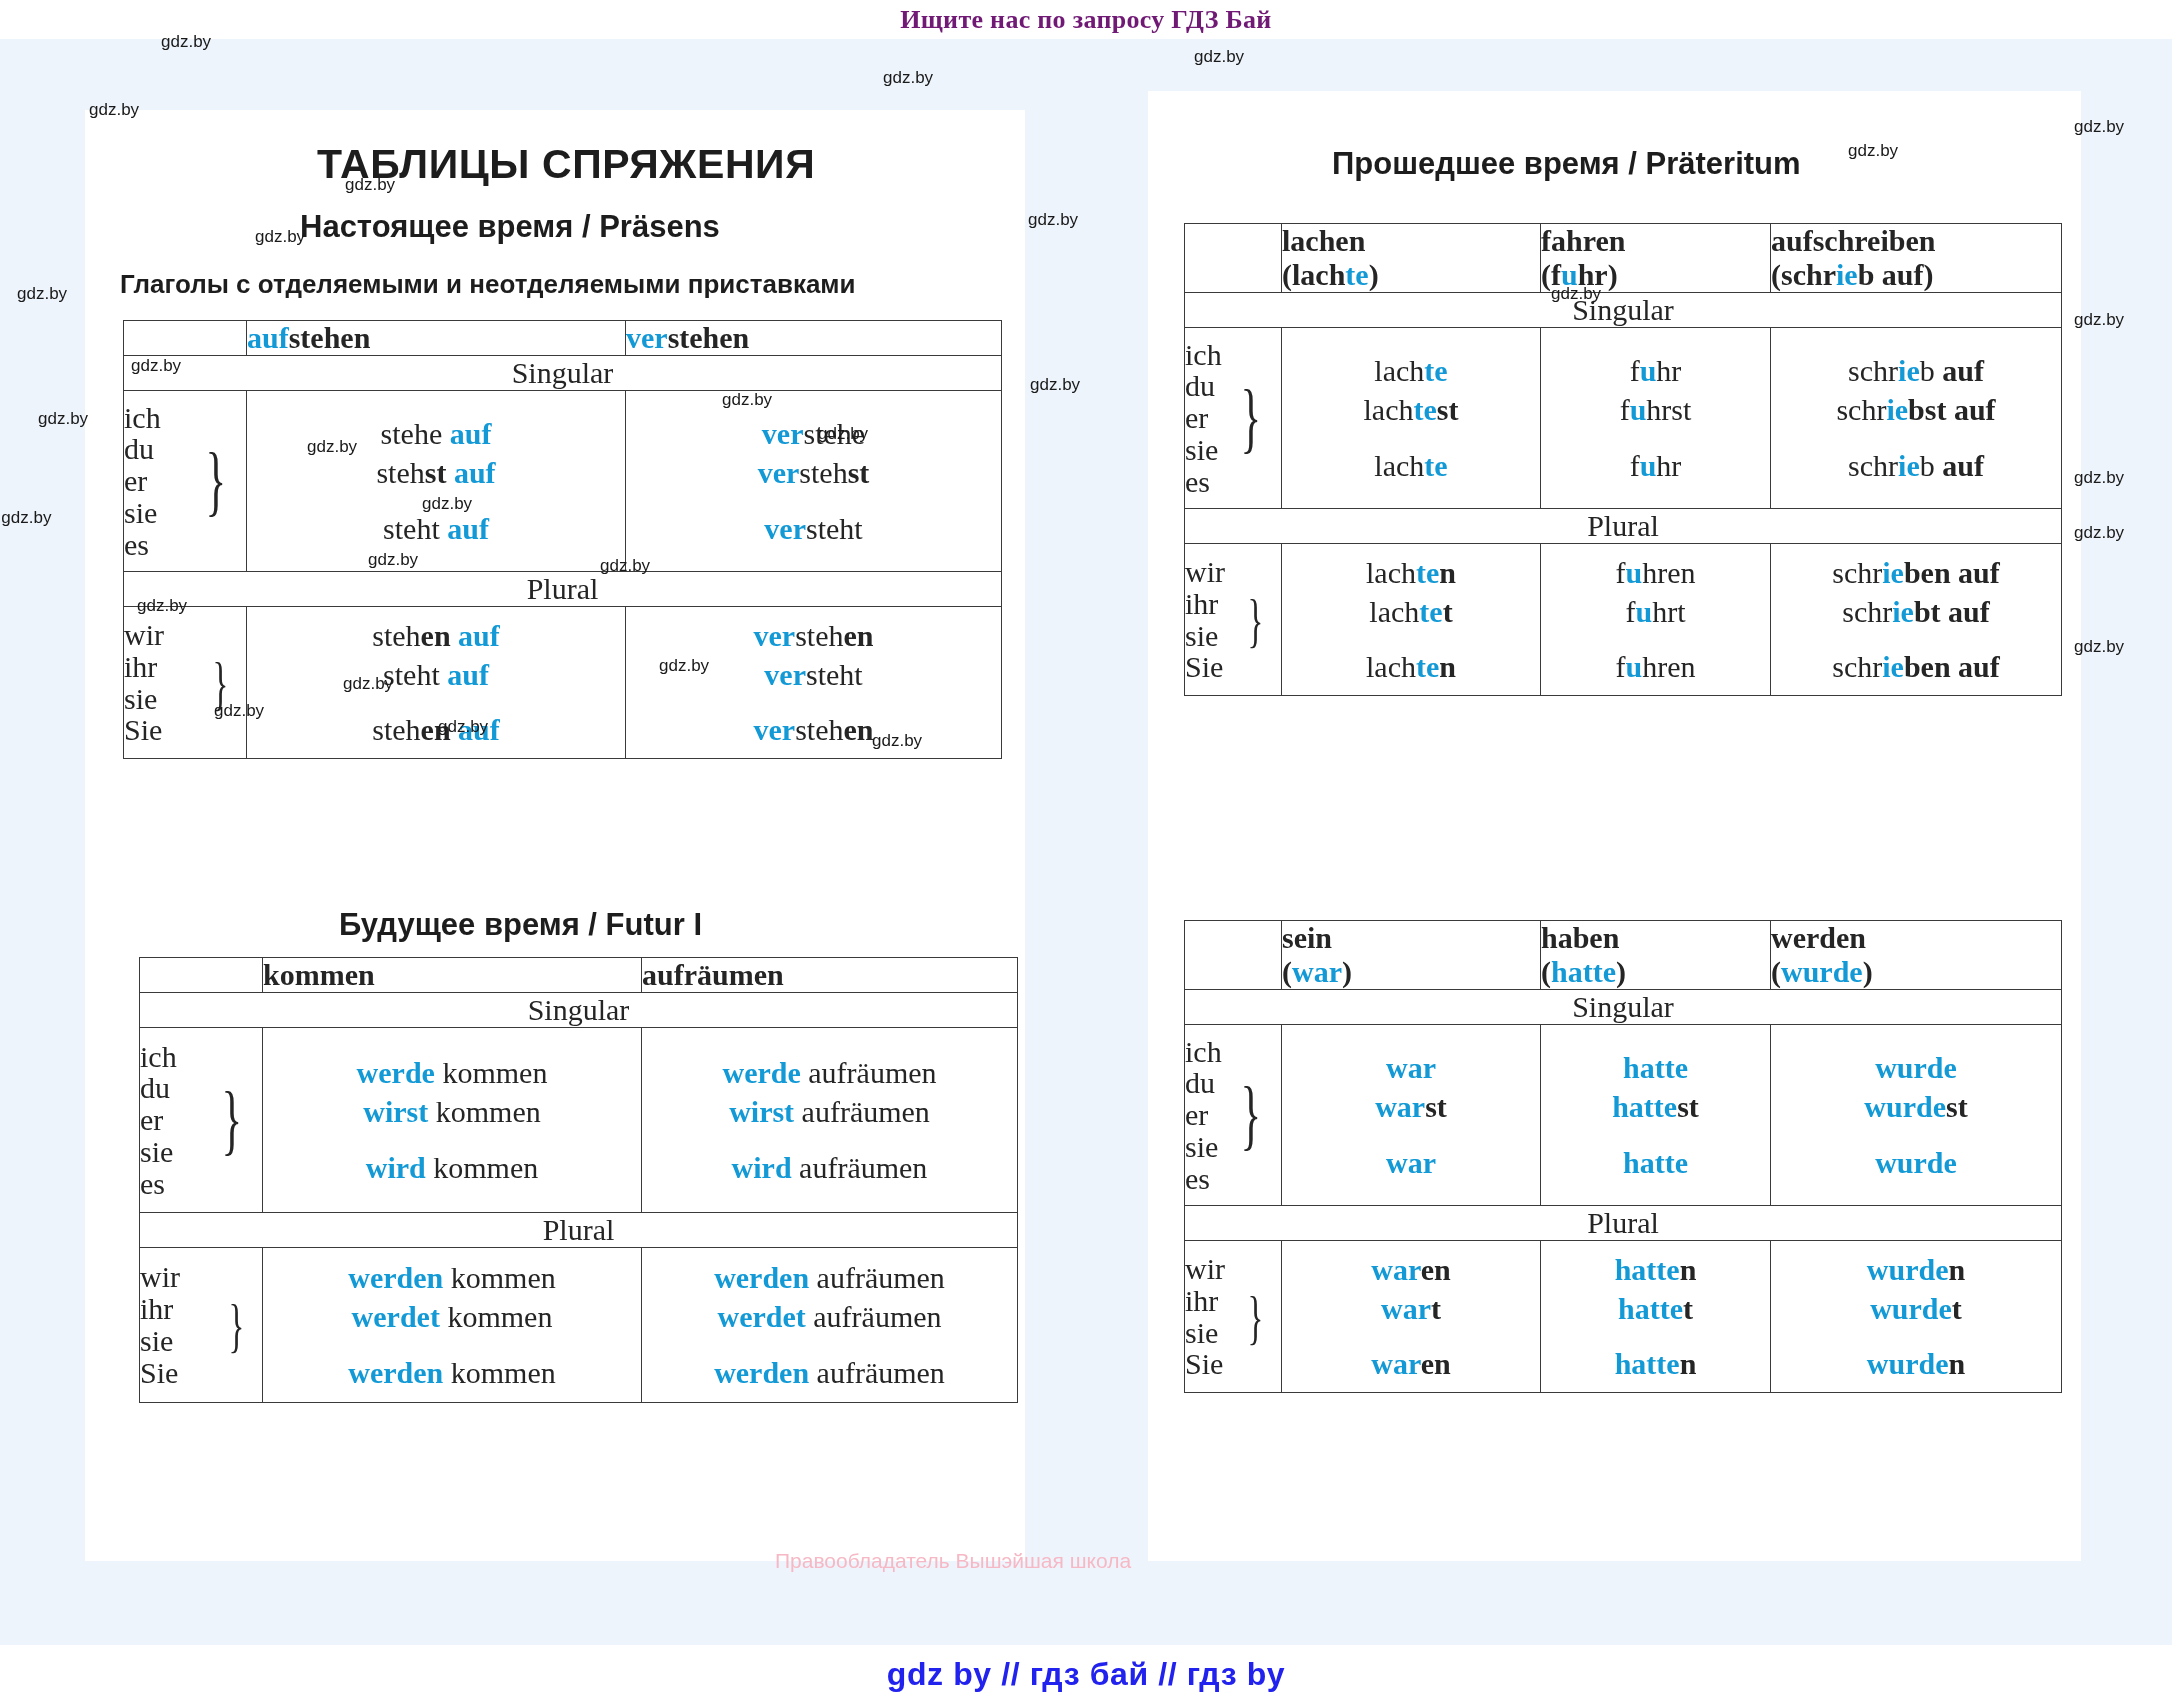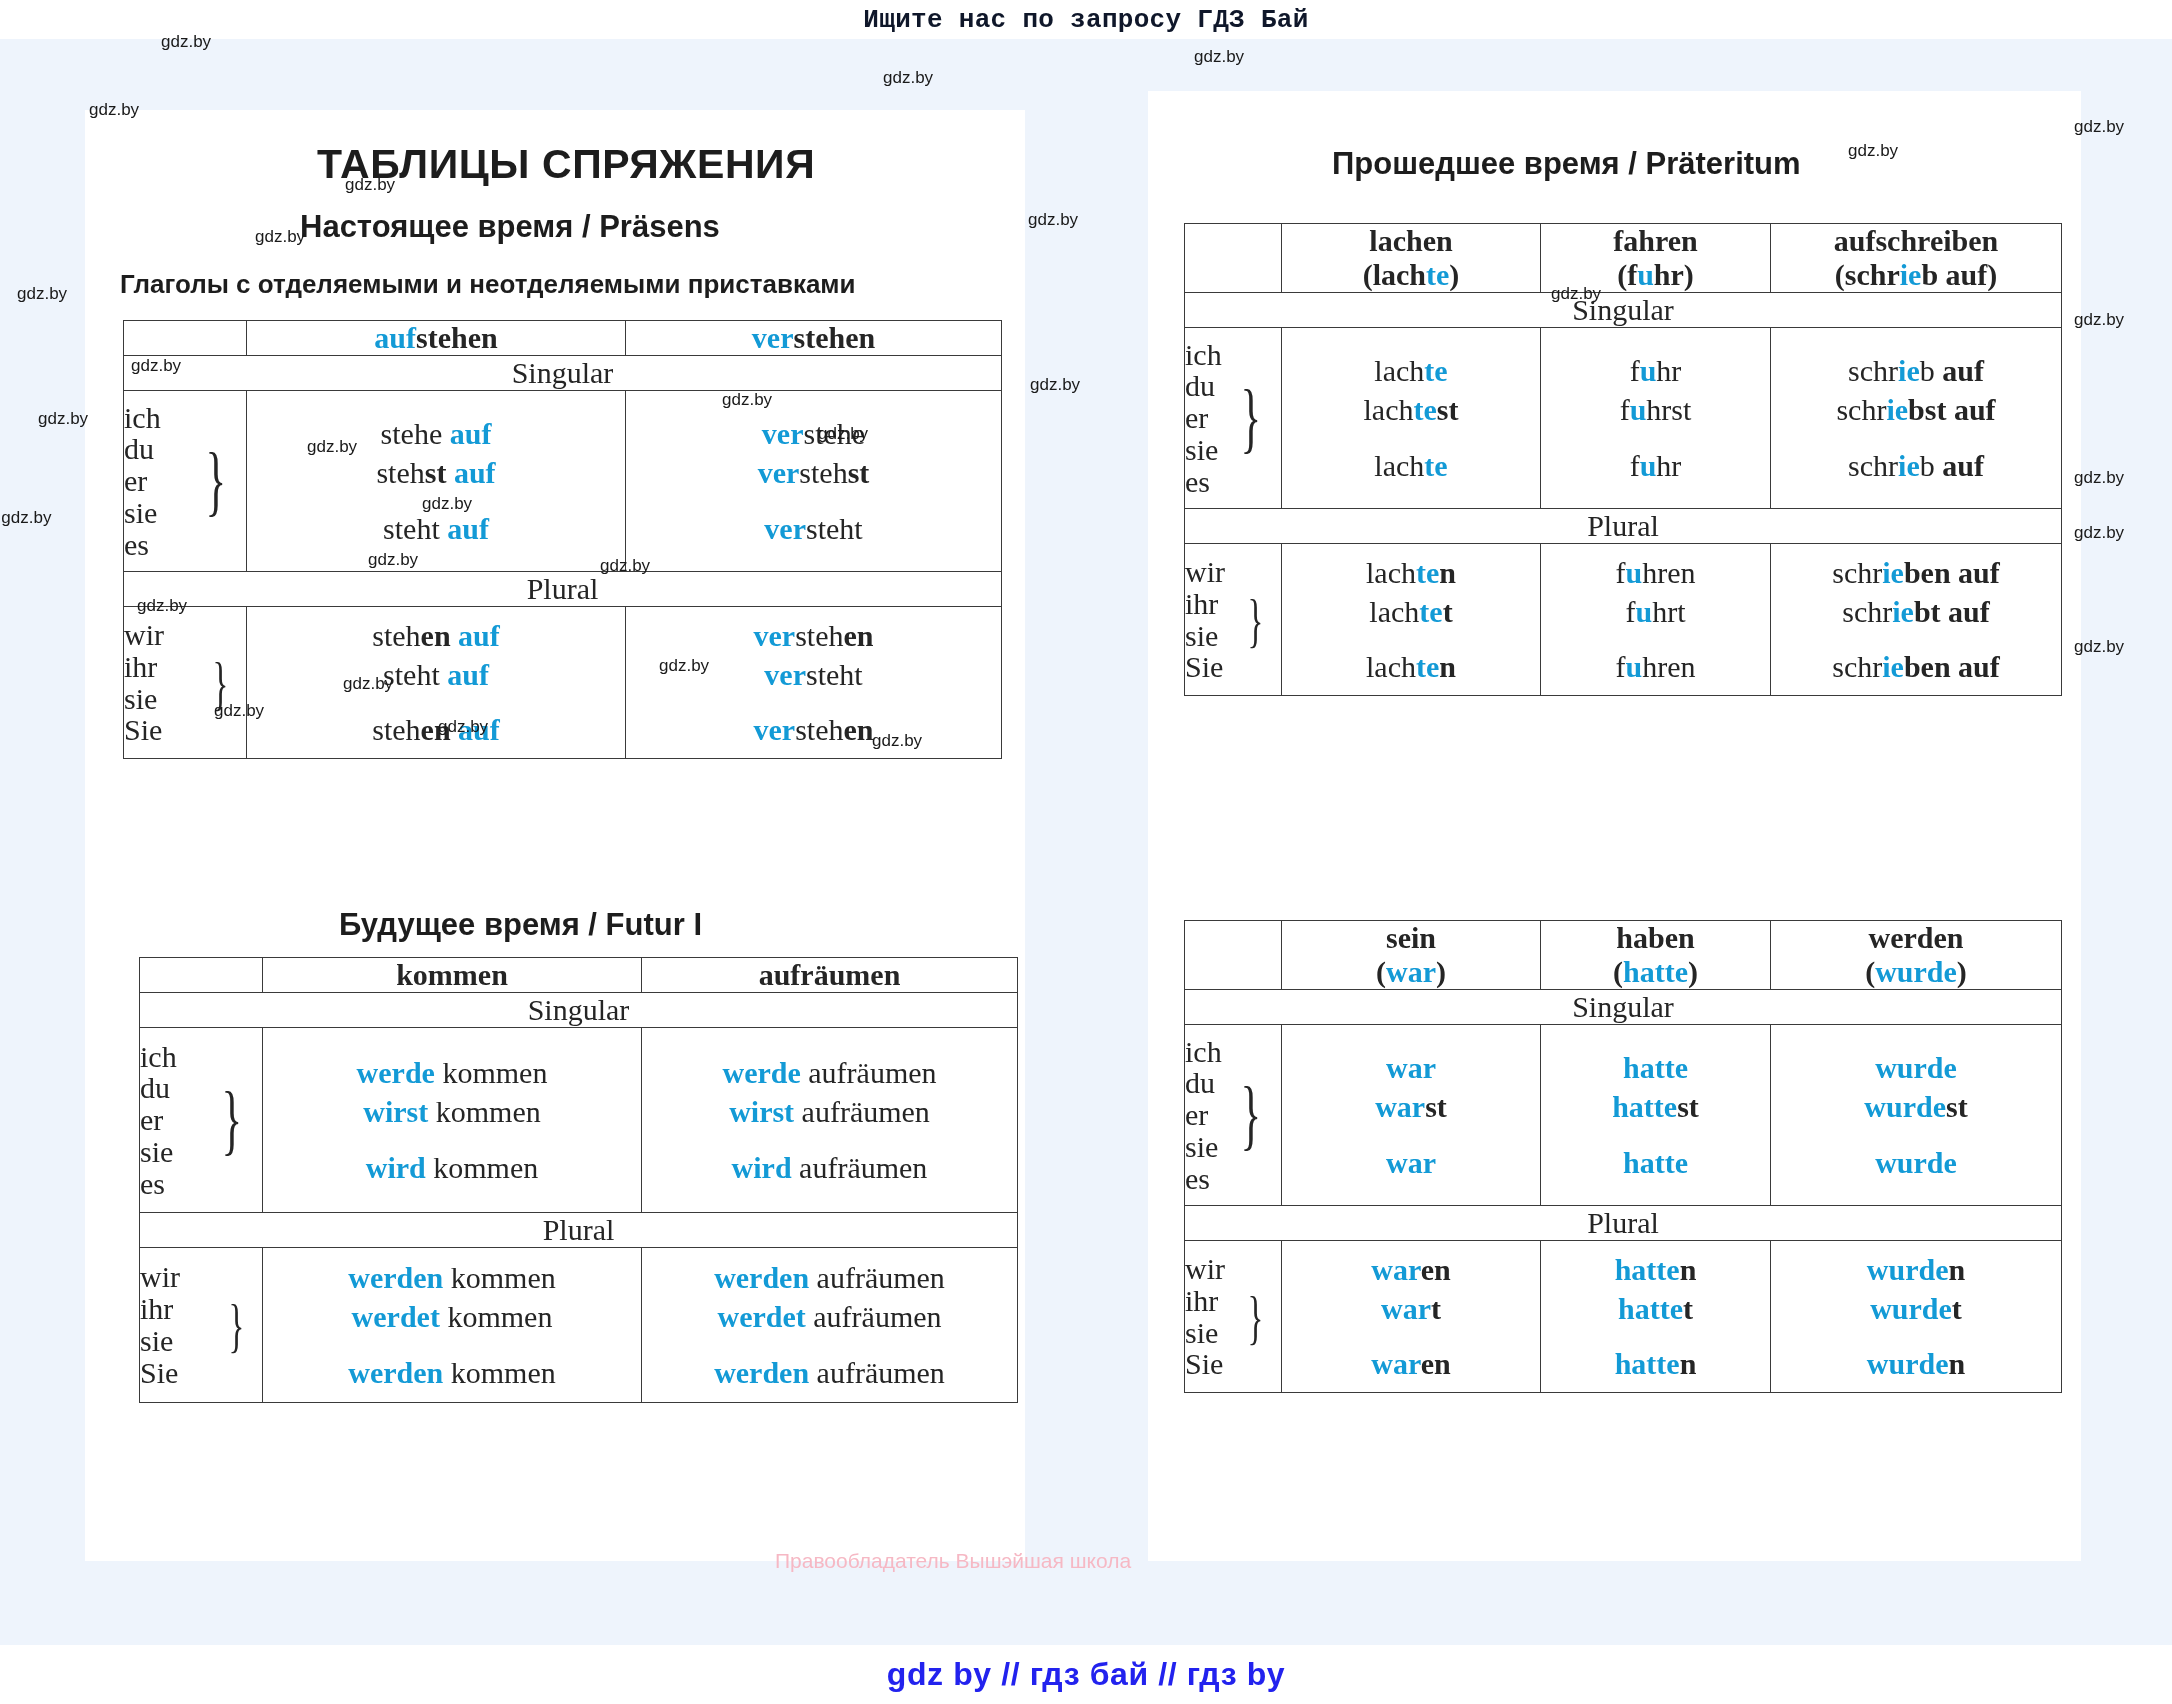--- a/index.html
+++ b/index.html
@@ -10,22 +10,22 @@
     position:relative;overflow:hidden;
   }
 
   
   .top-banner{
     position:absolute;top:0;left:0;width:2172px;height:39px;
     background:#ffffff;
     display:flex;align-items:center;justify-content:center;
   }
   .top-banner span{
-    color:#0f172a;font-size:26px;font-weight:600;
-    font-family:Liberation Mono, monospace;letter-spacing:0.3px;
+    color:#701a75;font-size:26px;font-weight:600;
+    font-family:Liberation Serif, serif;letter-spacing:0.3px;
   }
   .bottom-banner{
     position:absolute;left:0;top:1645px;width:2172px;height:59px;
     background:#ffffff;display:flex;align-items:center;justify-content:center;
   }
   .bottom-banner span{
     color:#2222ee;font-size:32px;font-weight:600;letter-spacing:0.6px;
   }
 
   
@@ -55,21 +55,21 @@
   table.conj{
     position:absolute;border-collapse:collapse;
     background:#ffffff;table-layout:fixed;
   }
   table.conj td{
     border:1.3px solid #3a3a3a;
     font-family:"Liberation Serif", serif;
     font-size:30px;color:#252525;
     vertical-align:middle;padding:0;
   }
-  .verbhead{text-align:center;font-weight:bold;font-size:31px;padding:10.4px 0;}
+  .verbhead{text-align:left;font-weight:bold;font-size:31px;padding:10.4px 0;}
   .numrow{text-align:center;font-size:30px;padding:10.4px 0;border-left-width:1.3px;}
   .pron{
     text-align:left;padding-left:13px;position:relative;line-height:1.06;
     font-size:30px;white-space:nowrap;
   }
   .form{padding-left:0;text-align:center;line-height:1.30;font-size:30px;}
   .form .gap{display:block;height:.55em;}
   .bl{color:#139ad6;}
   .bold{font-weight:bold;}
 

